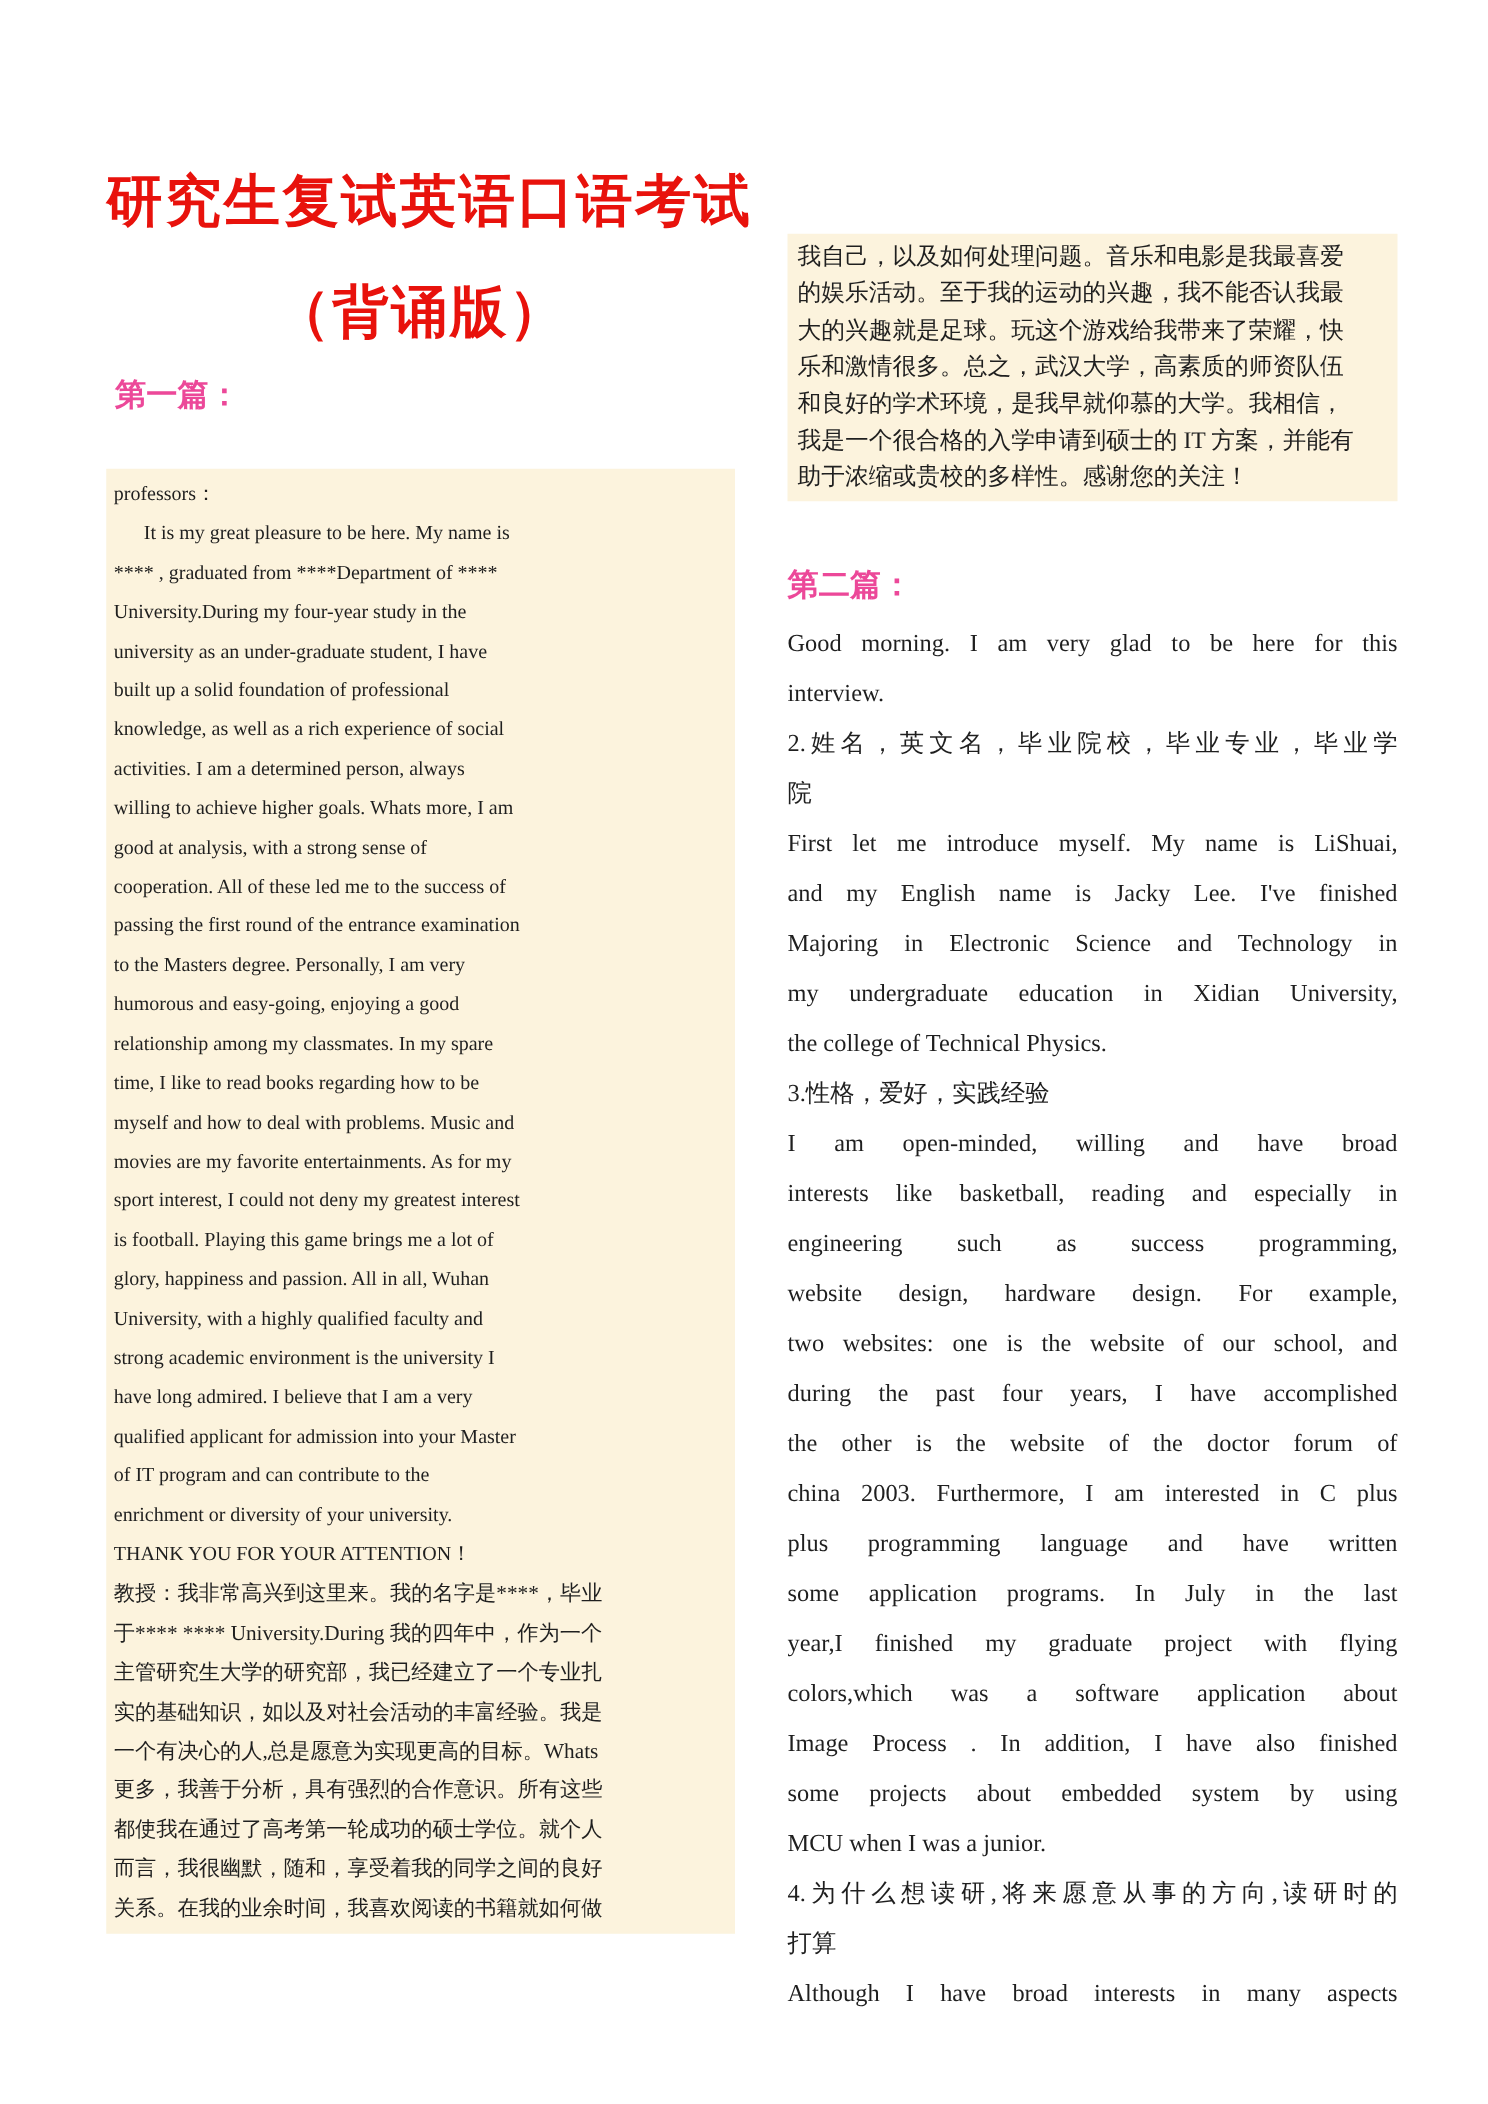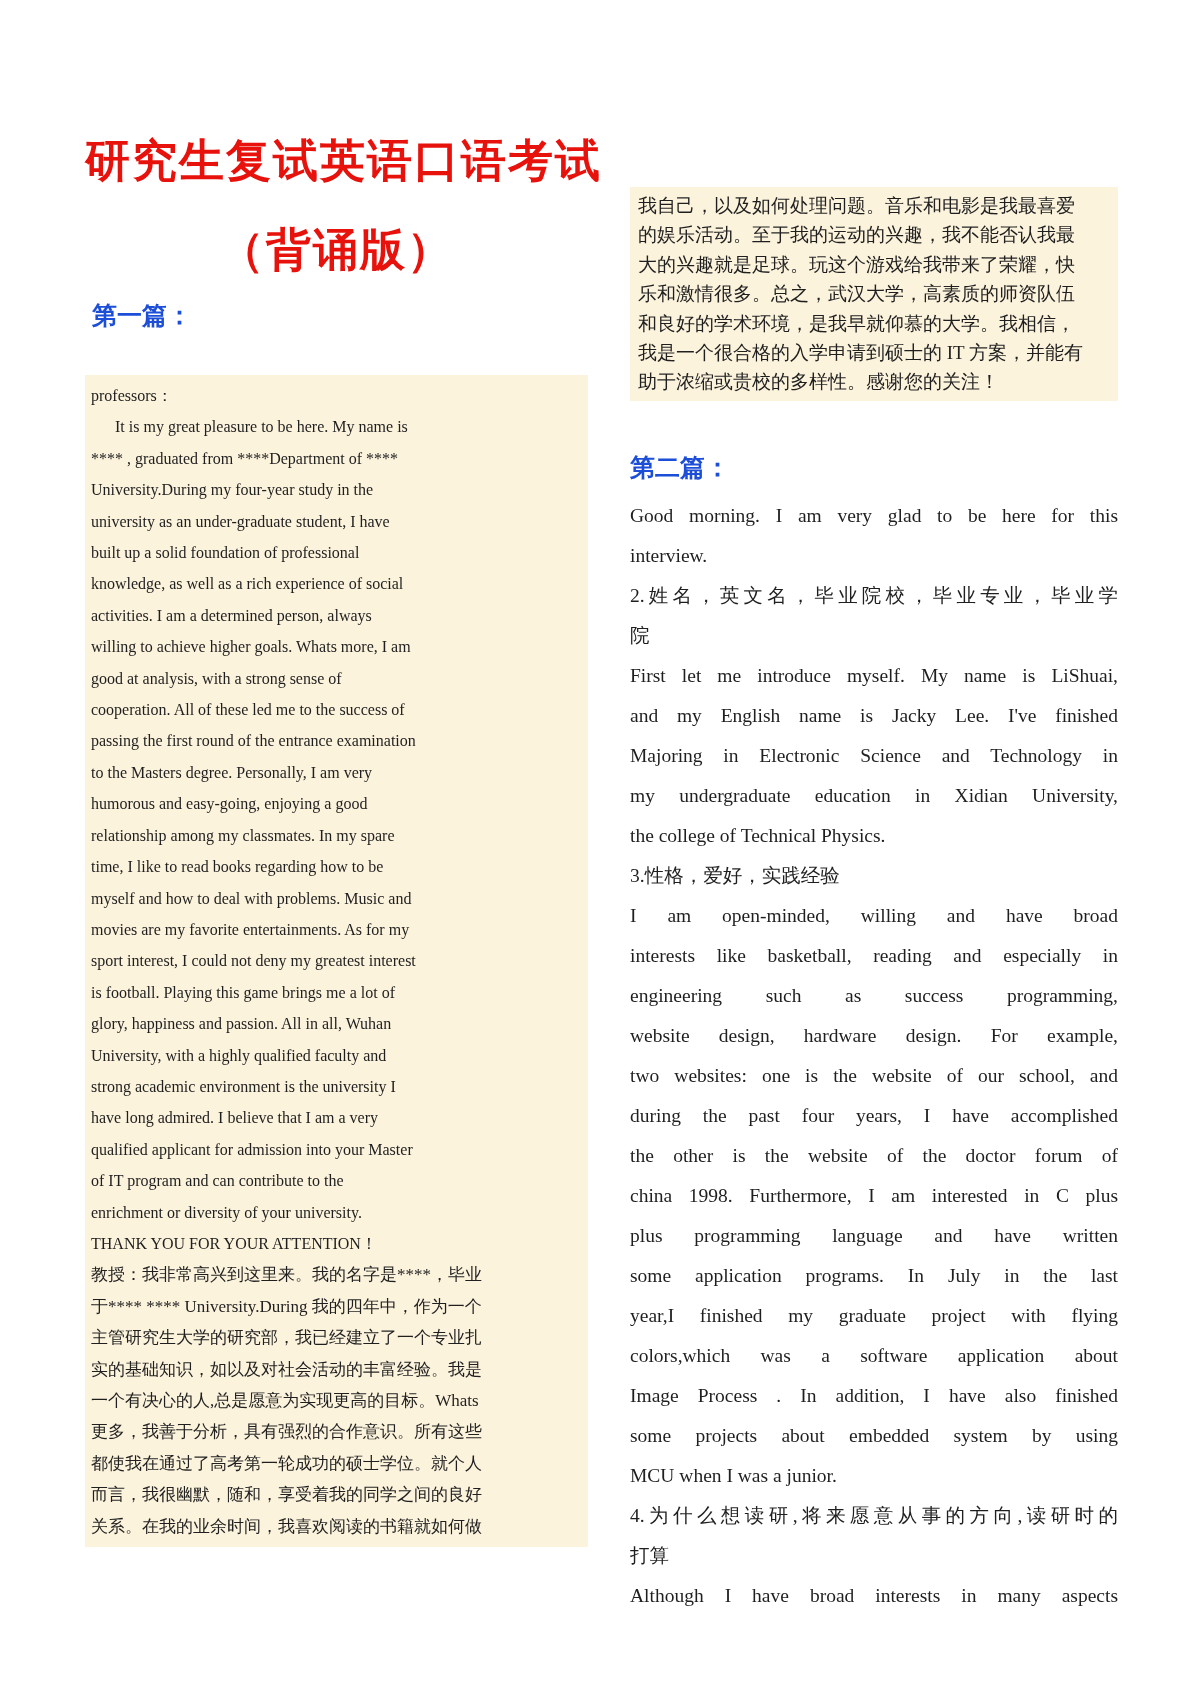--- a/index.html
+++ b/index.html
@@ -16,21 +16,21 @@
   .abs{position:absolute;}
   .doc-title{
     left:85px;width:503px;text-align:center;color:var(--red);
     font-family:"Liberation Sans","DejaVu Sans",sans-serif;
     font-weight:bold;font-size:45px;letter-spacing:2px;white-space:nowrap;
   }
   #title-line1{top:131px;}
   #title-line2{top:220px;}
   .sec-heading{
     font-family:"Liberation Sans","DejaVu Sans",sans-serif;
-    font-weight:bold;font-size:25px;color:#1d4ed8;
+    font-weight:bold;font-size:25px;color:#ec4899;
   }
   #heading-1{left:92px;top:299px;}
   
   #passage-1{
     left:85px;top:375px;width:491px;padding:5px 6px;
     background:var(--cream);
   }
   .eng-text{
     font-size:16px;line-height:31.4px;white-space:pre-wrap;
   }
@@ -122,21 +122,21 @@
       <div class="tline fit">my undergraduate education in Xidian University,</div>
       <div class="tline">the college of Technical Physics.</div>
       <div class="tline">3.性格，爱好，实践经验</div>
       <div class="tline fit">I am open-minded, willing and have broad</div>
       <div class="tline fit">interests like basketball, reading and especially in</div>
       <div class="tline fit">engineering such as success programming,</div>
       <div class="tline fit">website design, hardware design. For example,</div>
       <div class="tline fit">two websites: one is the website of our school, and</div>
       <div class="tline fit">during the past four years, I have accomplished</div>
       <div class="tline fit">the other is the website of the doctor forum of</div>
-      <div class="tline fit">china 1998. Furthermore, I am interested in C plus</div>
+      <div class="tline fit">china 2003. Furthermore, I am interested in C plus</div>
       <div class="tline fit">plus programming language and have written</div>
       <div class="tline fit">some application programs. In July in the last</div>
       <div class="tline fit">year,I finished my graduate project with flying</div>
       <div class="tline fit">colors,which was a software application about</div>
       <div class="tline fit">Image Process . In addition, I have also finished</div>
       <div class="tline fit">some projects about embedded system by using</div>
       <div class="tline">MCU when I was a junior.</div>
       <div class="tline fit">4.为什么想读研,将来愿意从事的方向,读研时的</div>
       <div class="tline">打算</div>
       <div class="tline fit">Although I have broad interests in many aspects</div>

